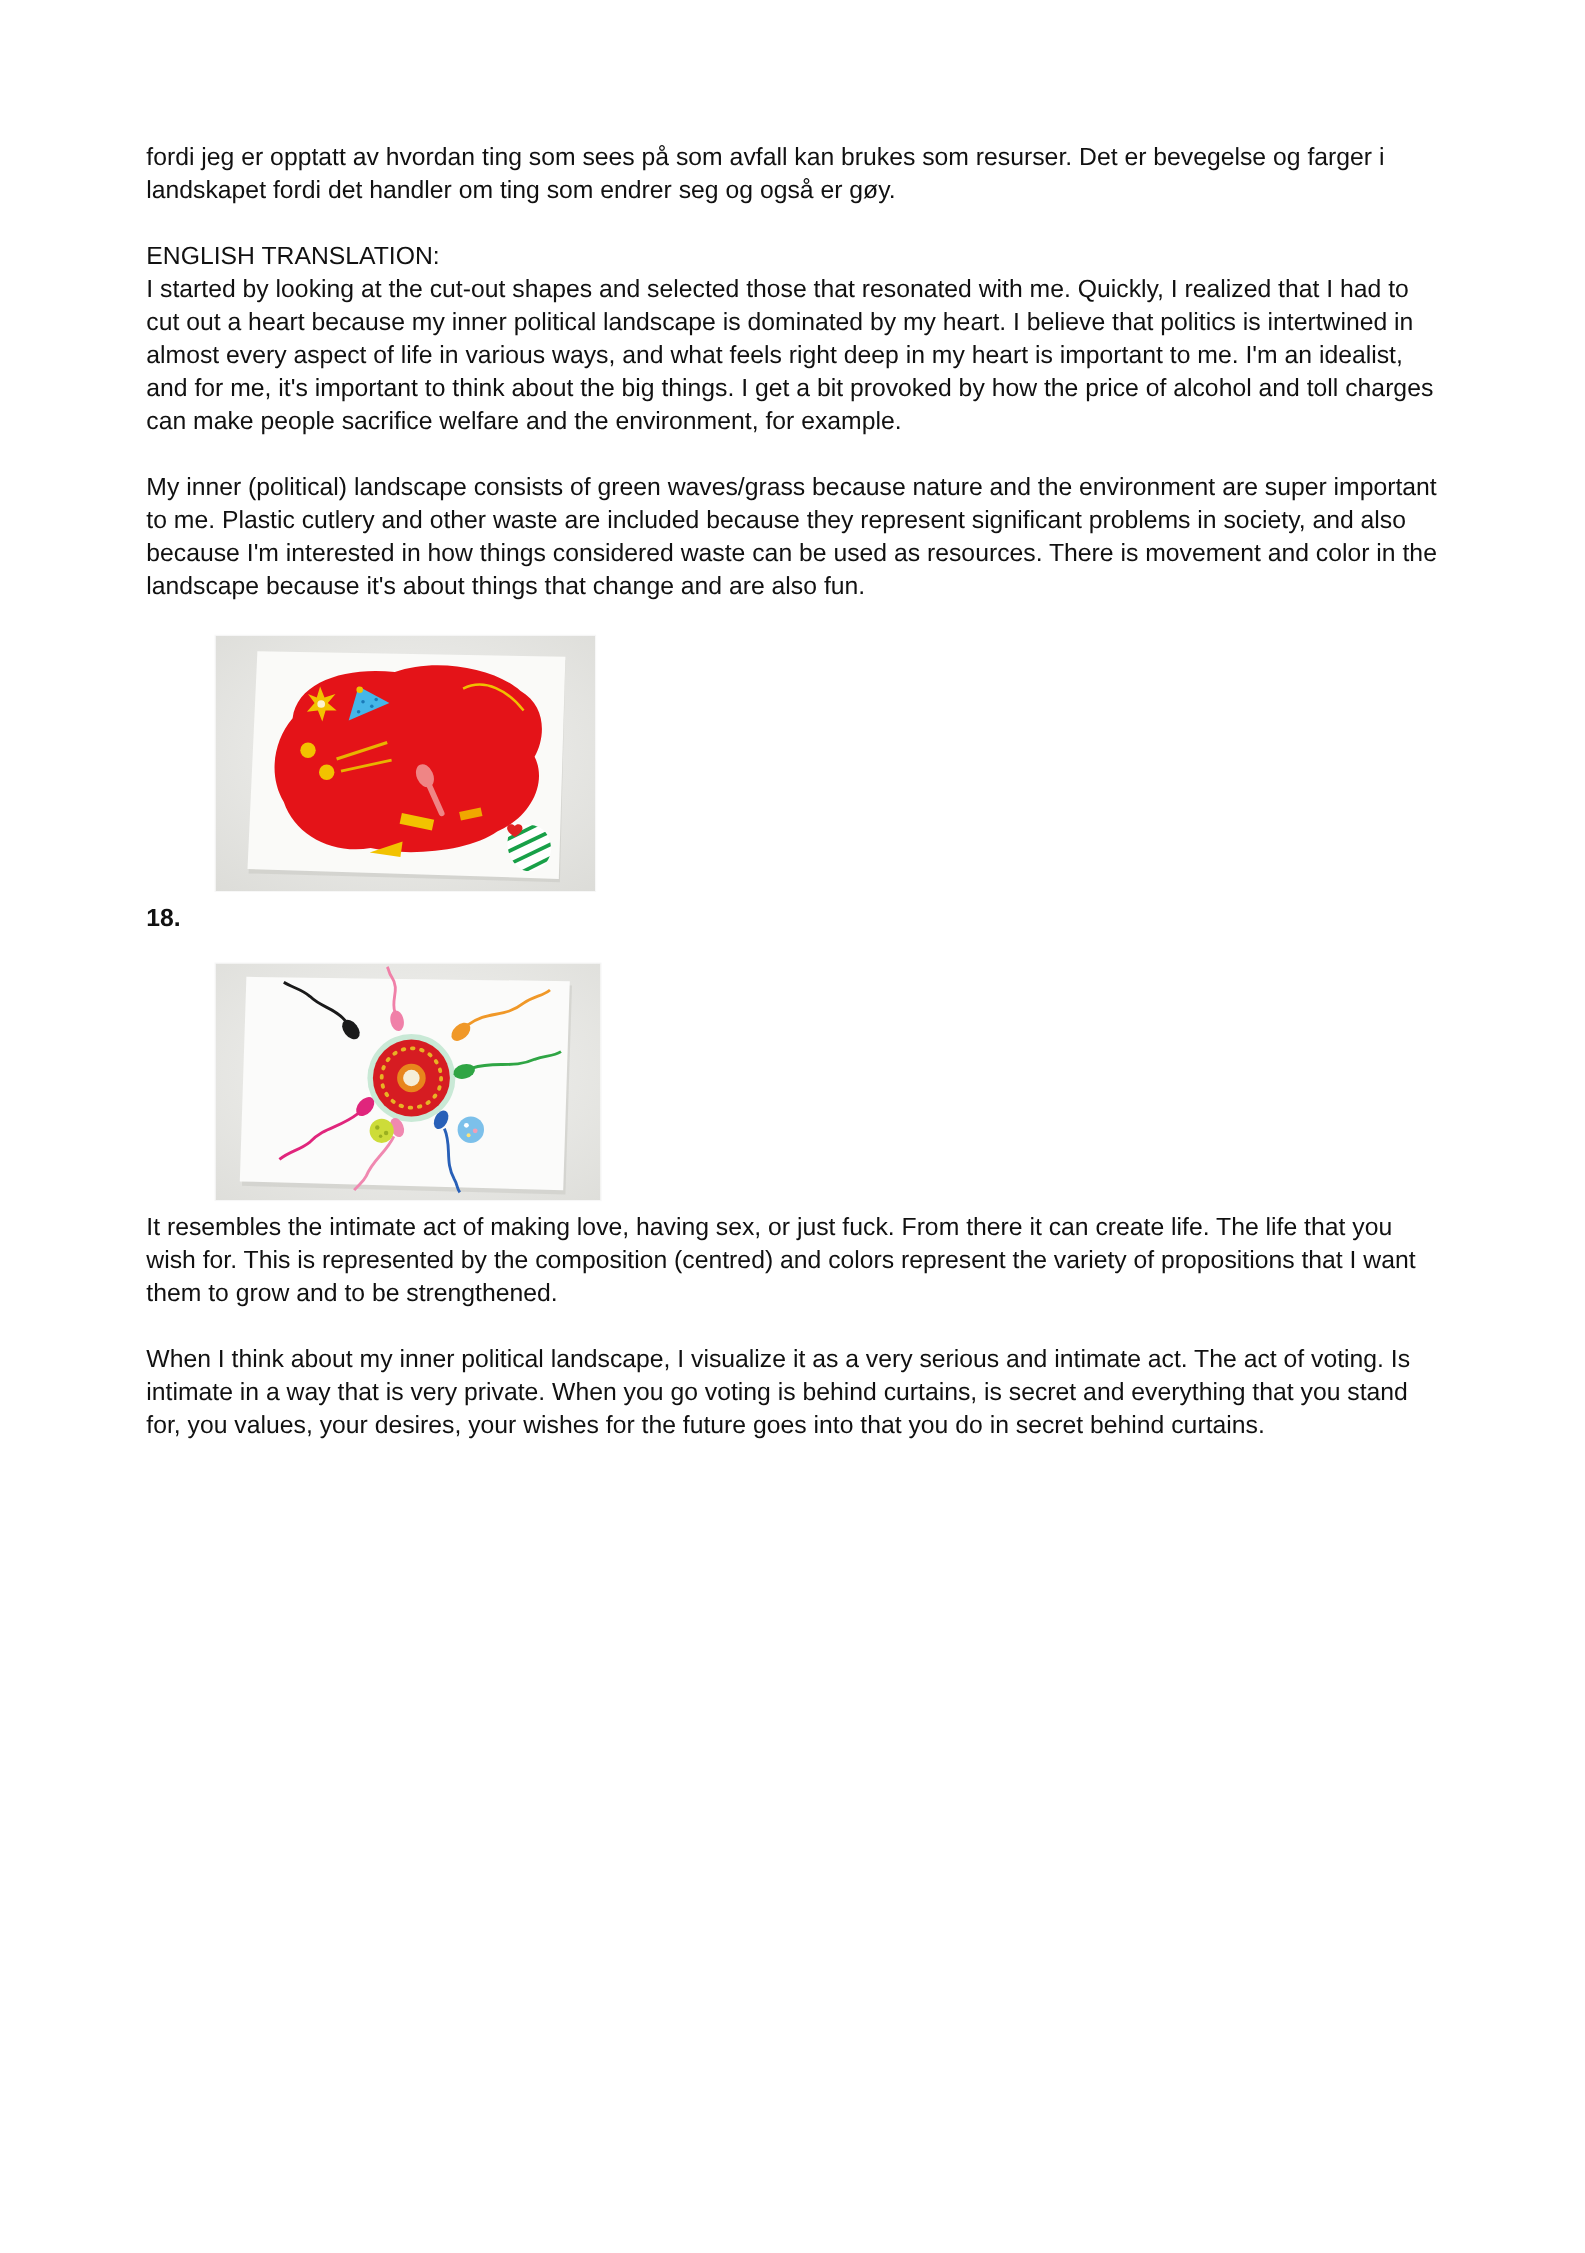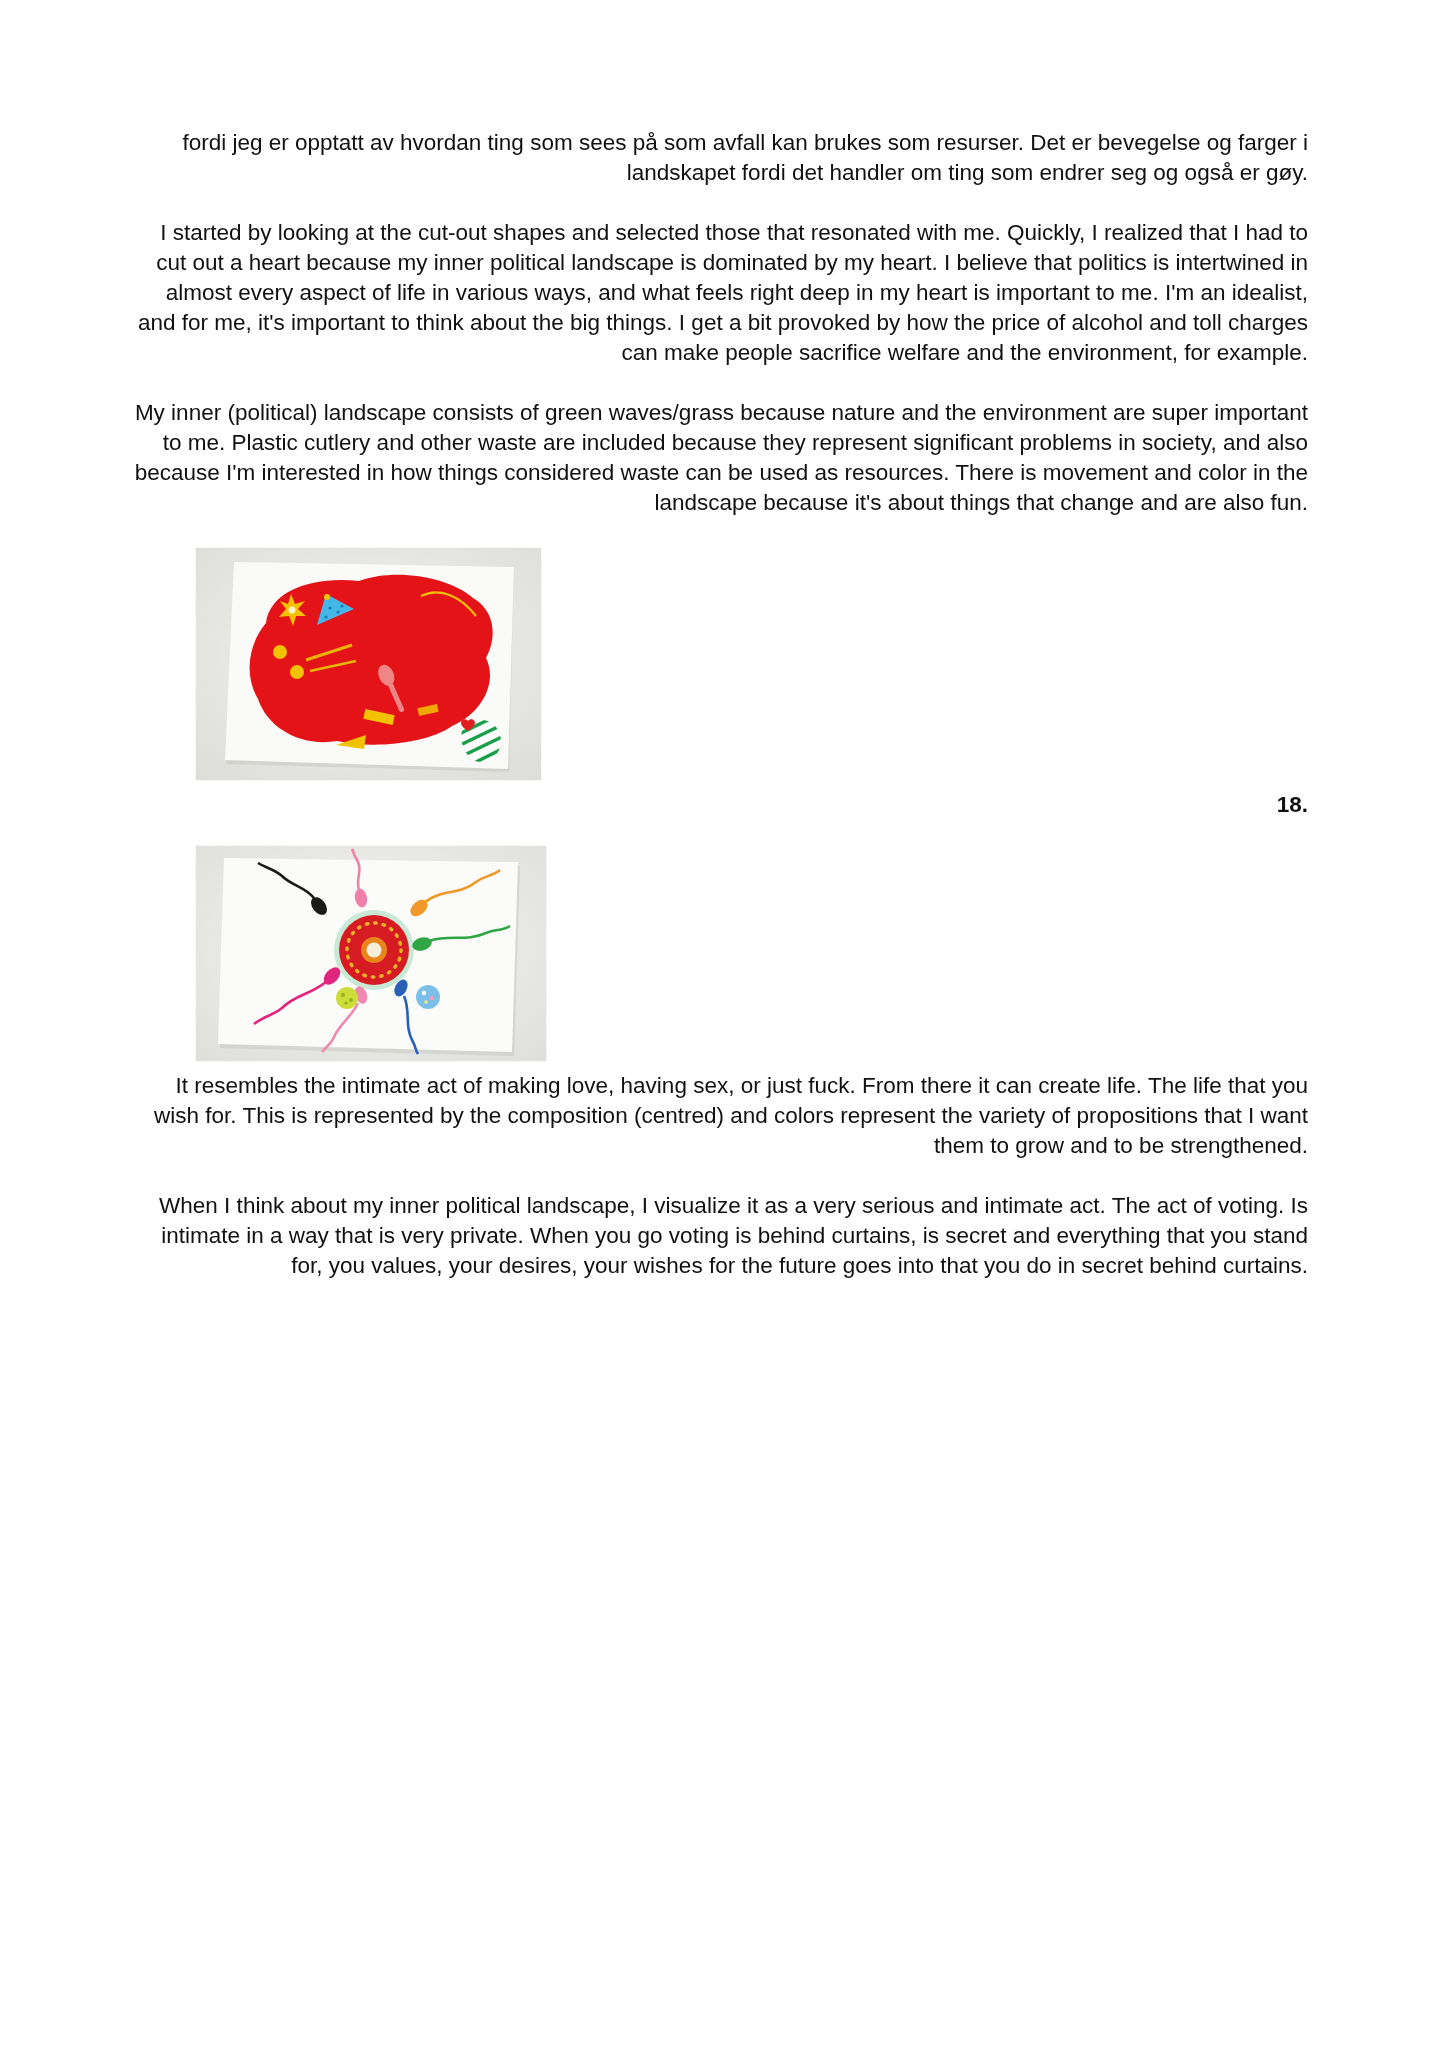--- a/index.html
+++ b/index.html
@@ -9,40 +9,40 @@
     height: 2048px;
     margin: 0 auto;
     background: #ffffff;
     box-sizing: border-box;
     padding: 128px 133px 0 133px;
     font-family: "Liberation Sans", sans-serif;
     font-size: 22.5px;
     line-height: 30px;
     color: #111111;
     overflow: hidden;
-    text-align: right;
   }
   .para { margin: 0 0 30px 0; }
   .para.tight { margin: 0; }
   .italic { }
   .fig-number { font-weight: bold; margin: 6px 0 26px 0; }
   .figure {
     margin: 4px 0 10px 63px;
     box-shadow: 0 0 0 1px rgba(0,0,0,0.03);
     display: block;
   }
   .figure svg { display: block; }
 </style>
 </head>
 <body>
 
 <div class="page">
 
   <p class="para">fordi jeg er opptatt av hvordan ting som sees på som avfall kan brukes som resurser. Det er bevegelse og farger i landskapet fordi det handler om ting som endrer seg og også er gøy.</p>
 
+  <p class="para tight">ENGLISH TRANSLATION:</p>
   <p class="para italic">I started by looking at the cut-out shapes and selected those that resonated with me. Quickly, I realized that I had to cut out a heart because my inner political landscape is dominated by my heart. I believe that politics is intertwined in almost every aspect of life in various ways, and what feels right deep in my heart is important to me. I'm an idealist, and for me, it's important to think about the big things. I get a bit provoked by how the price of alcohol and toll charges can make people sacrifice welfare and the environment, for example.</p>
   <p class="para italic">My inner (political) landscape consists of green waves/grass because nature and the environment are super important to me. Plastic cutlery and other waste are included because they represent significant problems in society, and also because I'm interested in how things considered waste can be used as resources. There is movement and color in the landscape because it's about things that change and are also fun.</p>
 
   <div class="figure" style="width:345px;height:232px;">
     <svg width="345" height="232" viewBox="0 0 345 232" xmlns="http://www.w3.org/2000/svg">
       <defs>
         <radialGradient id="bg1" cx="50%" cy="45%" r="75%">
           <stop offset="0%" stop-color="#f3f3f1"></stop>
           <stop offset="100%" stop-color="#dcdcd8"></stop>
         </radialGradient>

